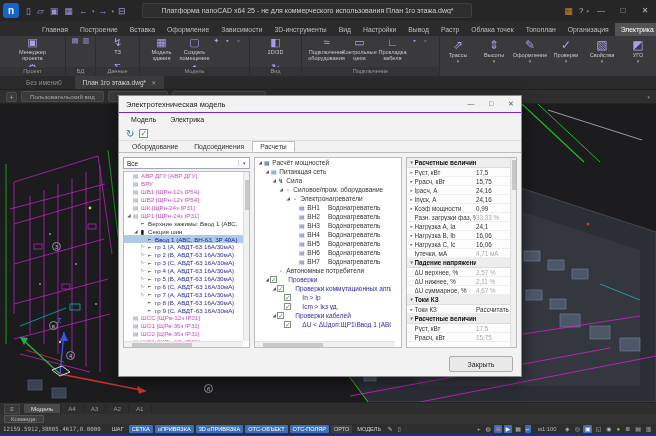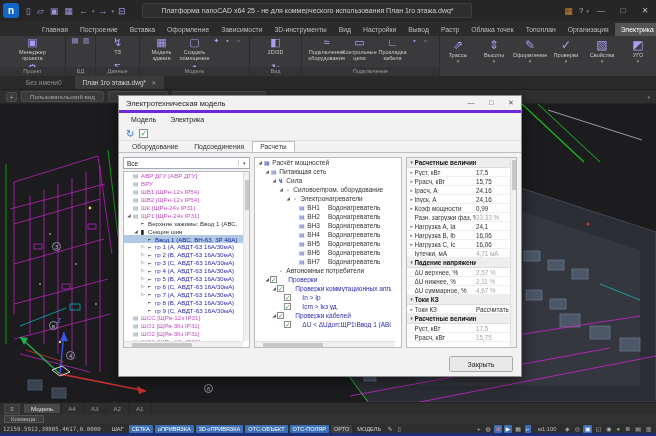--- a/index.html
+++ b/index.html
@@ -59,21 +59,21 @@
 
   
   #canvas { left:0; top:104px; width:656px; height:298px; background:#1c1c1f; overflow:hidden; }
   .bubble { position:absolute; width:9px; height:9px; border:1px solid #8d939c; border-radius:50%;
     color:#c6cbd3; font-size:5.5px; display:flex; align-items:center; justify-content:center; }
   .zlabel { position:absolute; left:57px; top:213px; color:#5a74e8; font-size:7px; }
 
   
   #dialog { left:118px; top:95px; width:404px; height:282px; background:#f2f2f2; border:1px solid #8c8c8c;
     box-shadow:0 4px 14px rgba(0,0,0,.55); display:flex; flex-direction:column; }
-  #dlg-title { height:17px; background:#f2f2f2; display:flex; align-items:center; padding-left:7px; border-bottom:3px solid #6d28d9; }
+  #dlg-title { height:17px; background:#f2f2f2; display:flex; align-items:center; padding-left:7px; border-bottom:1px solid #6d28d9; }
   #dlg-title .t { font-size:7.5px; color:#1a1a1a; }
   #dlg-title .btns { margin-left:auto; display:flex; }
   .dwbtn { width:20px; text-align:center; font-size:7px; color:#555; line-height:16px; }
   #dlg-menu { height:13px; display:flex; align-items:center; gap:2px; padding-left:6px; }
   .mitem { font-size:7px; color:#222; padding:1px 6px; }
   #dlg-tools { height:15px; display:flex; align-items:center; gap:5px; padding-left:7px; border-bottom:1px solid #e0e0e0; }
   .dico-refresh { color:#2277cc; font-size:10px; }
   .dico-check { width:9px; height:9px; border:1px solid #8a8a8a; background:#fff; color:#1fa01f; font-size:8px; line-height:8px; text-align:center; }
   #dlg-tabs { height:12px; display:flex; align-items:flex-end; padding-left:5px; border-bottom:1px solid #bdbdbd; }
   .dtab2 { font-size:6.8px; color:#333; padding:1px 7px 1px; border:1px solid transparent; }

